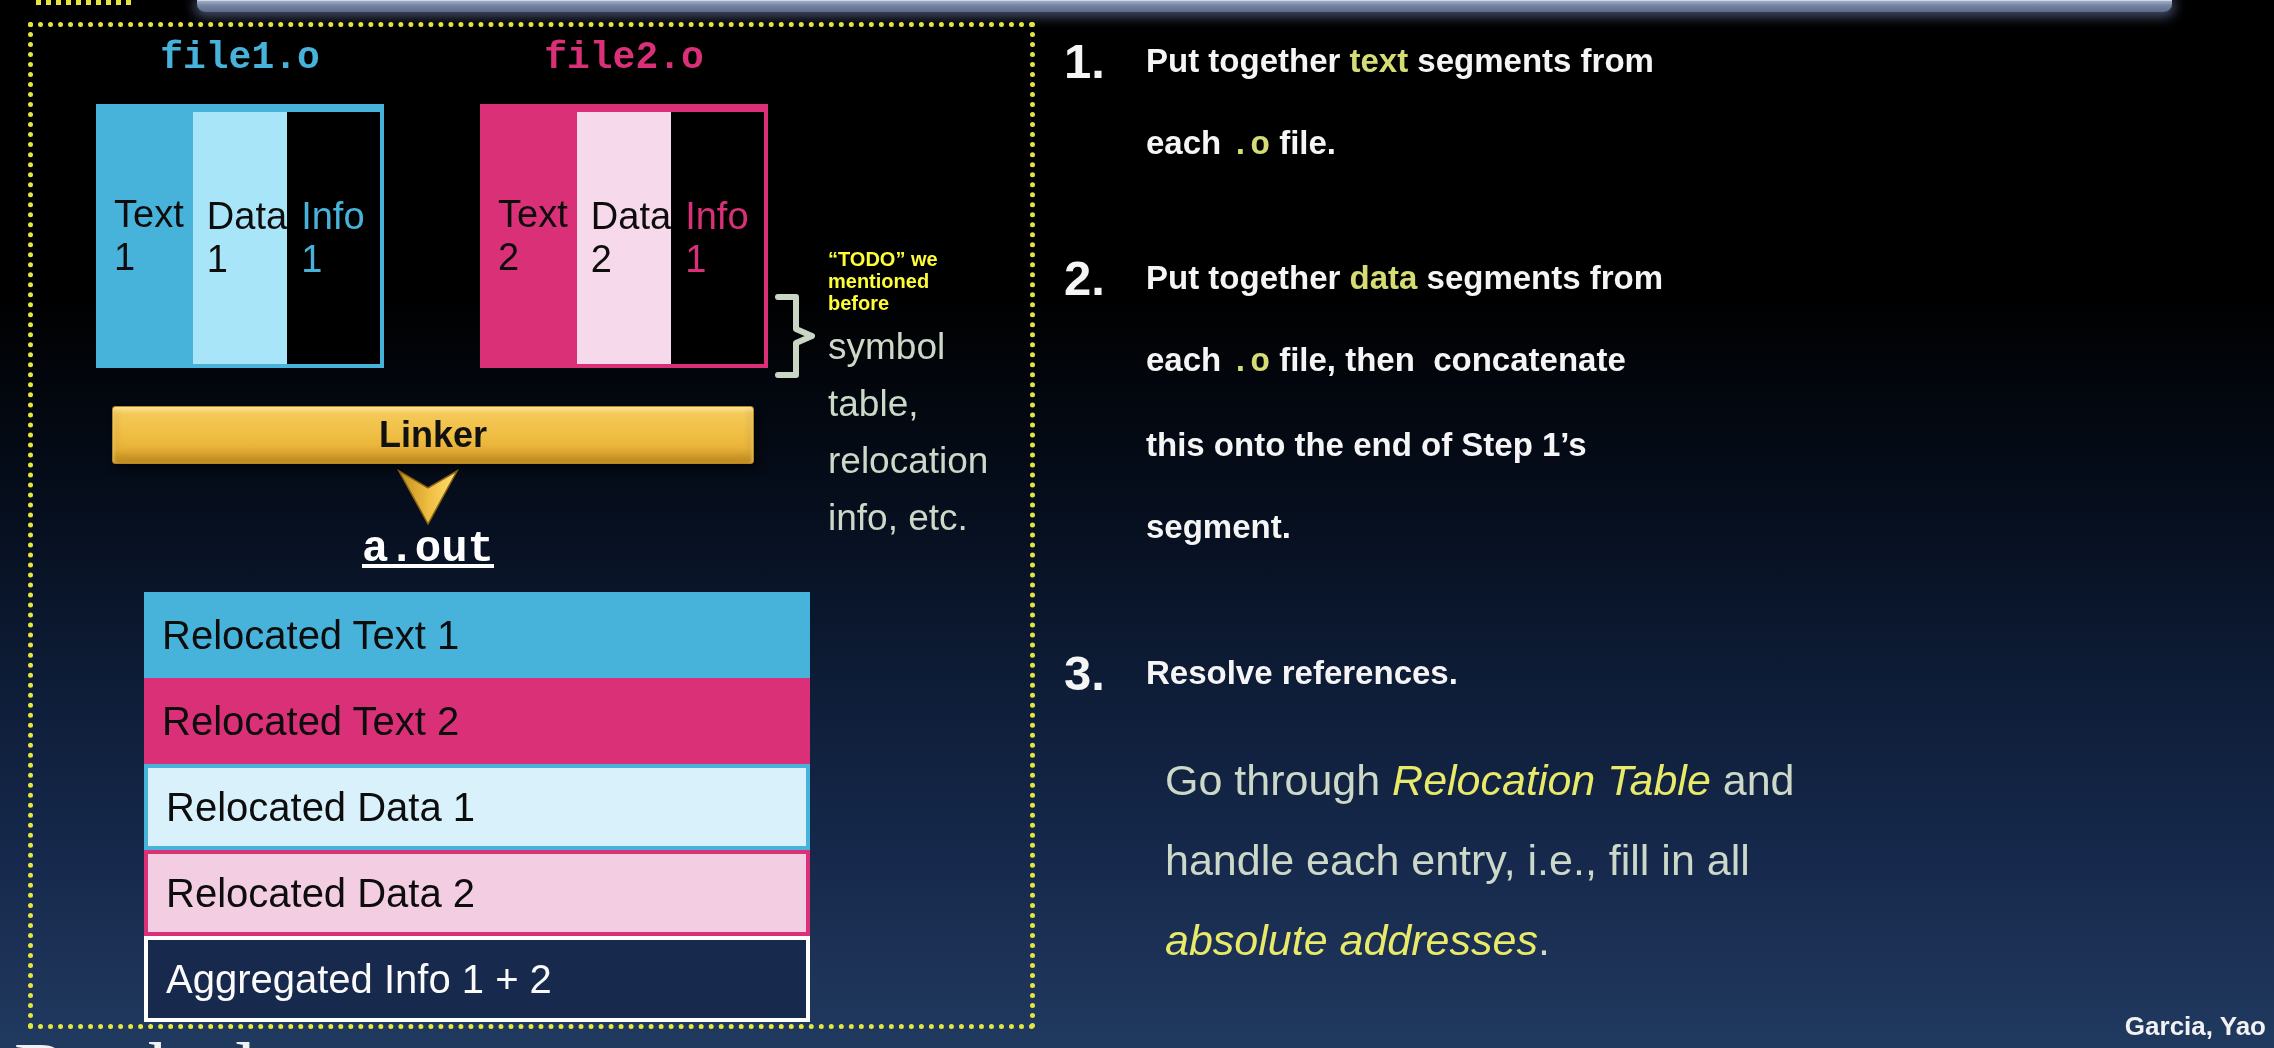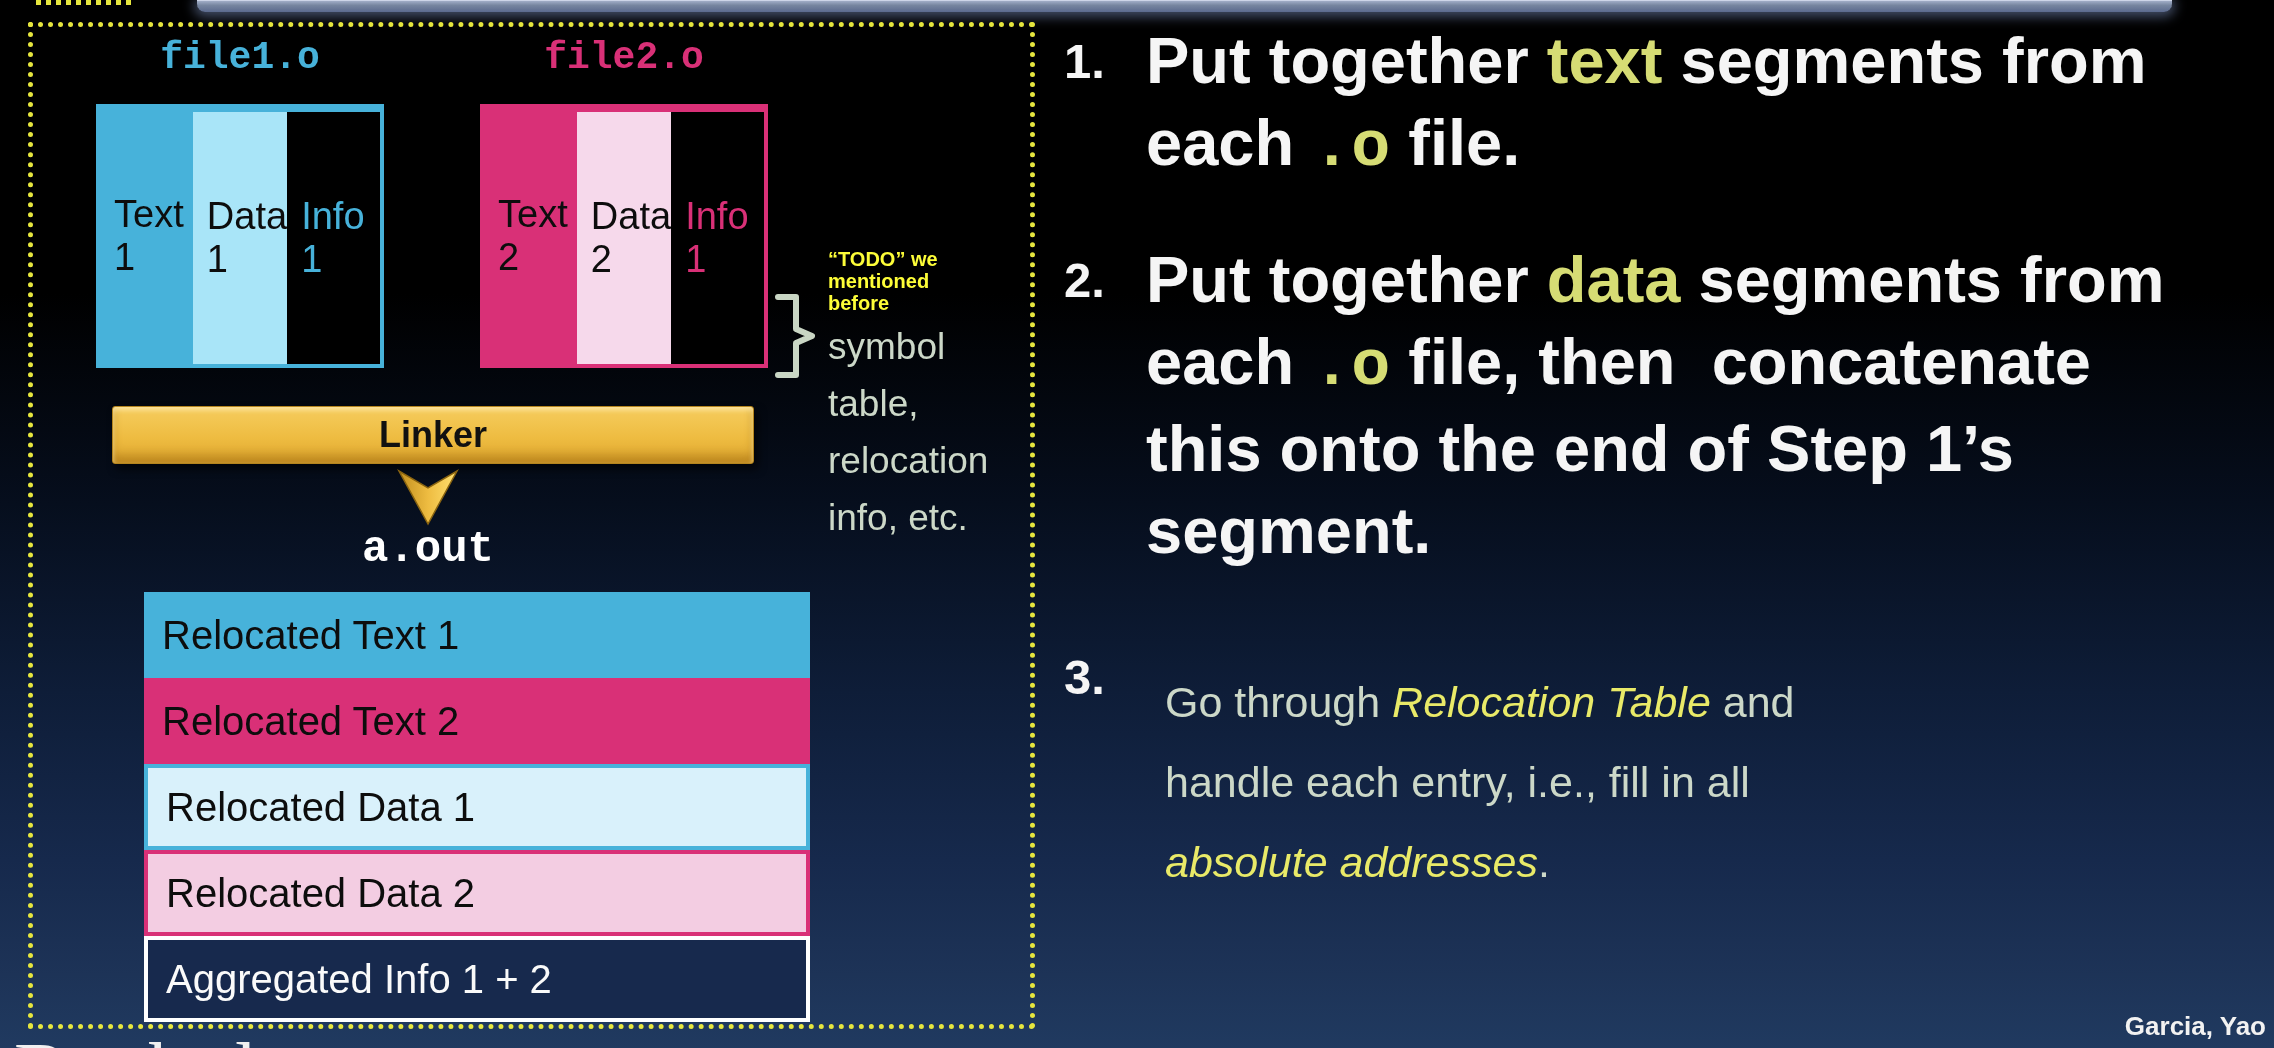--- a/index.html
+++ b/index.html
@@ -51,36 +51,36 @@
   .linker{position:absolute;left:112px;top:406px;width:640px;height:56px;
     background:linear-gradient(180deg,#f6cd5e 0%,#eebc41 55%,#dfa72f 100%);
     border:1px solid #b5851e;border-radius:3px;
     box-shadow:inset 0 3px 5px rgba(255,240,190,.7),inset 0 -8px 10px rgba(150,100,12,.45),4px 5px 8px rgba(0,0,0,.65);
     display:flex;align-items:center;justify-content:center;
     font-size:36px;font-weight:700;color:#111;}
   .linker::after{content:"";position:absolute;left:-10px;right:-10px;bottom:-8px;height:10px;
     background:linear-gradient(180deg,#e9b53b,#bf8a1e);border-radius:2px;z-index:-1;}
   .arrow{position:absolute;left:392px;top:464px;}
   .aout{position:absolute;left:128px;top:524px;width:600px;text-align:center;
-    font-family:"Liberation Mono",monospace;font-weight:700;font-size:44px;color:#fff;}
+    font-family:"Liberation Mono",monospace;font-weight:700;font-size:44px;color:#fff;text-decoration:underline;}
   
   .stack{position:absolute;left:144px;top:592px;width:666px;}
   .stack .orow{height:86px;box-sizing:border-box;display:flex;align-items:center;
     padding-left:18px;font-size:40px;color:#0d0d0d;}
   .stack .r1{background:var(--c-blue);}
   .stack .r2{background:var(--c-pink);}
   .stack .r3{background:var(--c-blue_pale);border:4px solid var(--c-blue);}
   .stack .r4{background:var(--c-pink_pale);border:4px solid var(--c-pink);}
   .stack .r5{background:var(--c-navy_box);border:4px solid #fff;color:#fafafa;}
   
   .steps{position:absolute;left:1064px;top:20px;width:1200px;}
   .step{display:flex;}
   .step .num{width:82px;flex:0 0 82px;font-size:49px;font-weight:700;
     line-height:82px;color:var(--c-white_text);}
-  .step .line{font-size:65px;line-height:82px;white-space:pre;}
+  .step .line{font-size:33px;line-height:82px;white-space:pre;}
   .step2{margin-top:50px;}
   .step3{margin-top:64px;}
   .sub{margin-top:26px;margin-left:19px;}
   .sub .line{font-size:43px;line-height:80px;white-space:pre;font-weight:400;}
   .seg-w{color:var(--c-white_text);font-weight:700;}
   .seg-y{color:var(--c-olive);font-weight:700;}
   .seg-m{font-family:"Liberation Mono",monospace;color:var(--c-olive);font-weight:700;}
   .seg-sage{color:var(--c-sage);font-weight:400;}
   .seg-iy{color:var(--c-italic_yellow);font-style:italic;font-weight:400;}
   
@@ -168,20 +168,21 @@
         <div class="body">
           <div class="line"><span class="seg-w">Put together </span><span class="seg-y">data</span><span class="seg-w"> segments from</span></div>
           <div class="line"><span class="seg-w">each </span><span class="seg-m">.o</span><span class="seg-w"> file, then  concatenate</span></div>
           <div class="line"><span class="seg-w">this onto the end of Step 1’s</span></div>
           <div class="line"><span class="seg-w">segment.</span></div>
         </div>
       </div>
       <div class="step step3">
         <div class="num">3.</div>
         <div class="body">
+          <div class="line"><span class="seg-w">Resolve references.</span></div>
           <div class="sub">
             <div class="line"><span class="seg-sage">Go through </span><span class="seg-iy">Relocation Table</span><span class="seg-sage"> and</span></div>
             <div class="line"><span class="seg-sage">handle each entry, i.e., fill in all</span></div>
             <div class="line"><span class="seg-iy">absolute addresses</span><span class="seg-sage">.</span></div>
           </div>
         </div>
       </div>
     </div>
 
   <div class="watermark">Berkeley</div>

